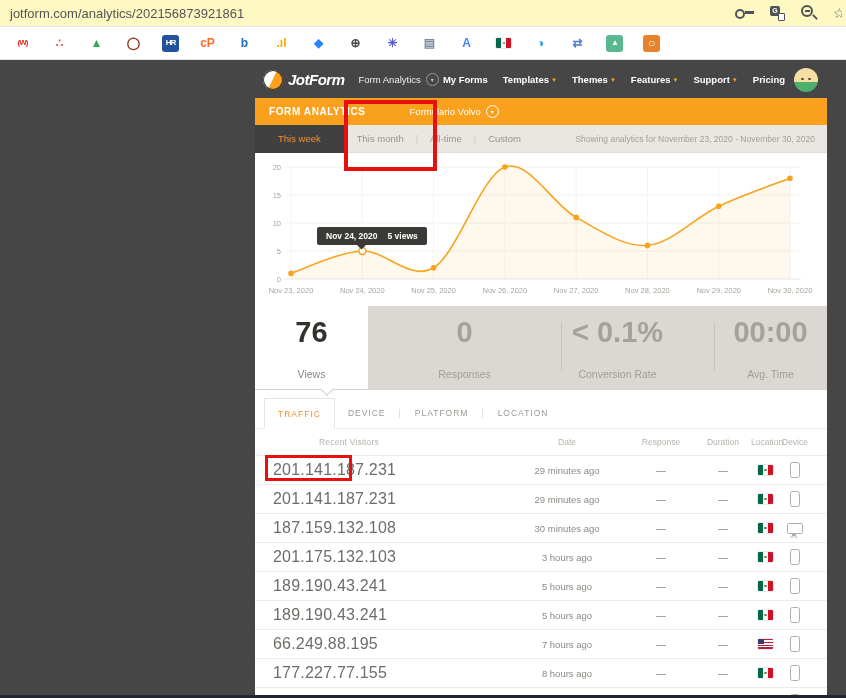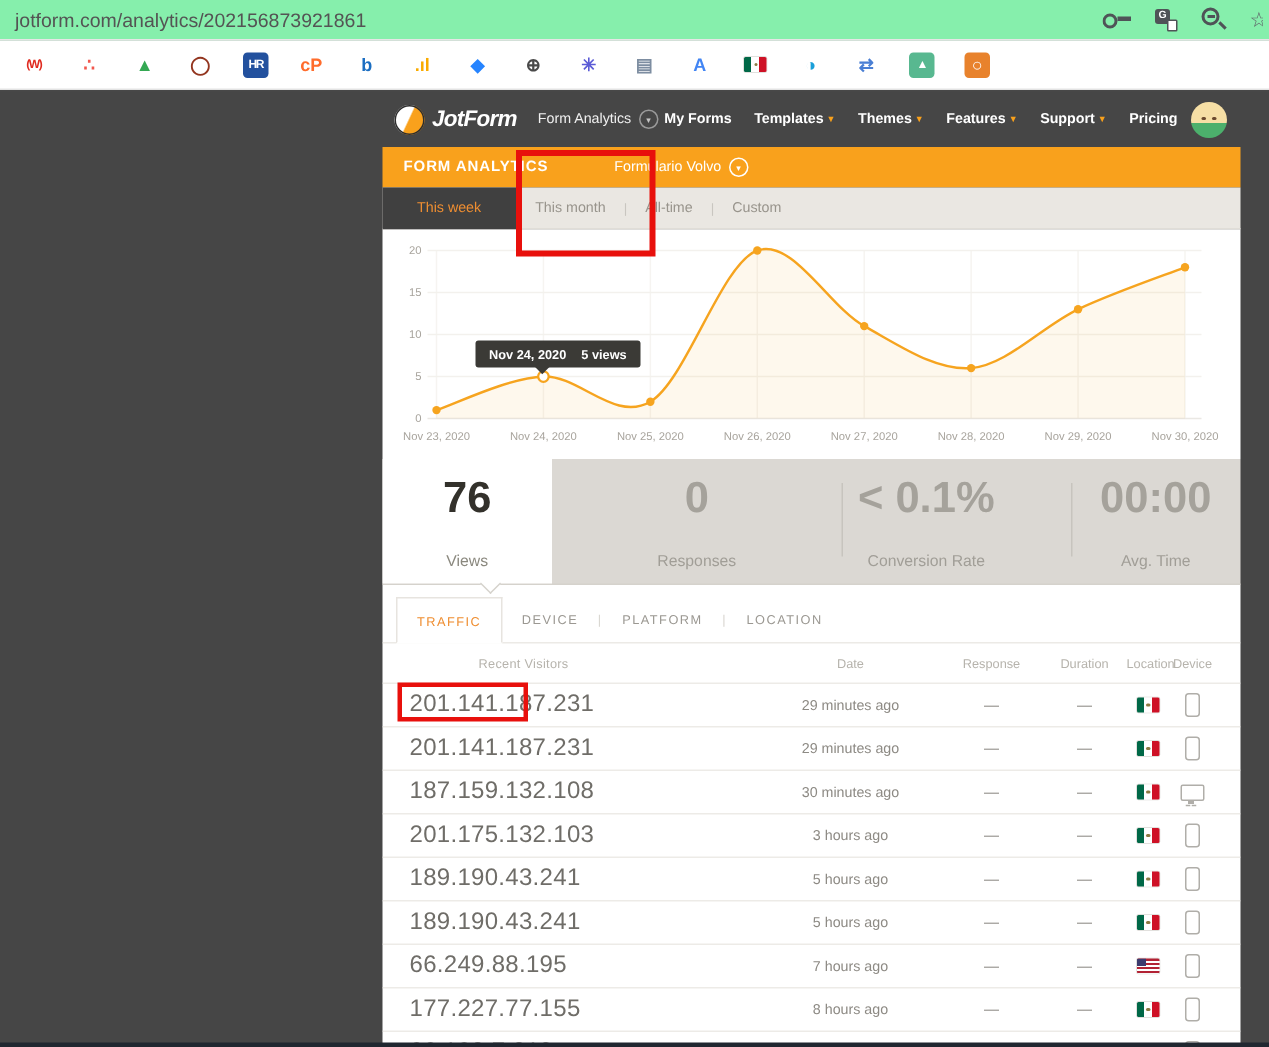--- a/index.html
+++ b/index.html
@@ -1,20 +1,20 @@
 <!DOCTYPE html>
 <html><head>
 <meta charset="utf-8">
 <style>
   html,body{margin:0;padding:0;}
   body{width:846px;height:698px;overflow:hidden;position:relative;
        font-family:"Liberation Sans",sans-serif;background:#484848;}
 
   
-  .browser-bar{position:absolute;top:0;left:0;width:846px;height:27px;background:#86efac;
+  .browser-bar{position:absolute;top:0;left:0;width:846px;height:27px;background:#fef9c3;
     border-bottom:1px solid #e6e6e6;display:flex;align-items:center;box-sizing:border-box;}
   .url{margin-left:10px;font-size:13px;color:#545454;flex:1;white-space:nowrap;}
   .toolbar{display:flex;align-items:center;gap:16px;margin-right:2px;overflow:hidden;height:27px;padding-right:2px;}
   .ticon{display:inline-block;position:relative;}
   .icon-key{width:19px;height:11px;}
   .icon-key::before{content:"";position:absolute;left:0;top:1px;width:6px;height:6px;border:2.5px solid #4f5357;border-radius:50%;}
   .icon-key::after{content:"";position:absolute;left:10px;top:3.5px;width:9px;height:3px;background:#4f5357;}
   .icon-translate{width:15px;height:15px;}
   .icon-translate::before{content:"G";position:absolute;left:0;top:0;width:10px;height:10px;background:#4f5357;
      color:#fff;font-size:7px;font-weight:bold;line-height:10px;text-align:center;border-radius:2px;}
@@ -188,20 +188,21 @@
       </span>
     </div>
 
     <div class="period-tabs">
         <div class="ptab active">This week</div>
         <div class="ptab">This month</div>
         <span class="psep">|</span>
         <div class="ptab">All-time</div>
         <span class="psep">|</span>
         <div class="ptab">Custom</div>
+        <span class="showing">Showing analytics for November 23, 2020  -  November 30, 2020</span>
       </div>
 
     <div class="chart-card">
       <div class="tooltip">
         <span>Nov 24, 2020</span>
         <span>5 views</span>
       </div>
     <svg width="572" height="153" viewBox="0 0 572 153">
           <line x1="36" y1="14" x2="36" y2="126" stroke="#f6f4f1" stroke-width="1"></line>
           <line x1="107.28571428571429" y1="14" x2="107.28571428571429" y2="126" stroke="#f6f4f1" stroke-width="1"></line>

